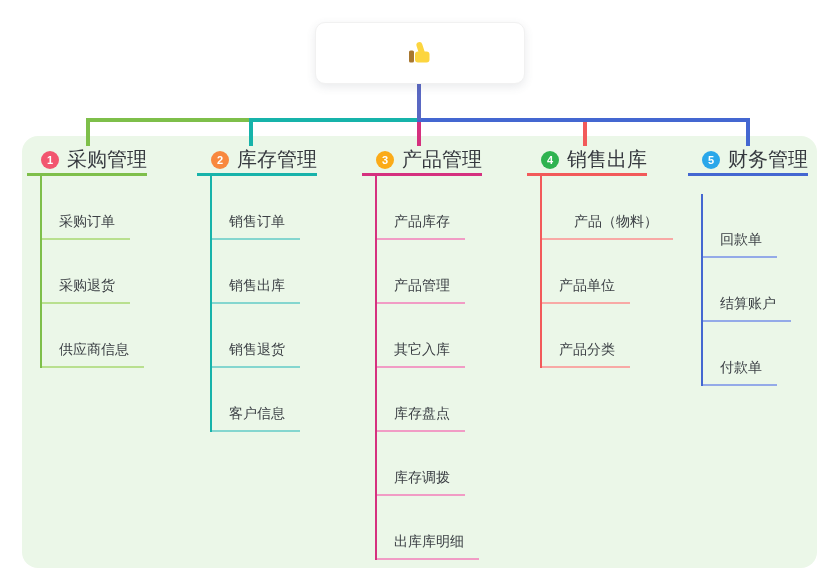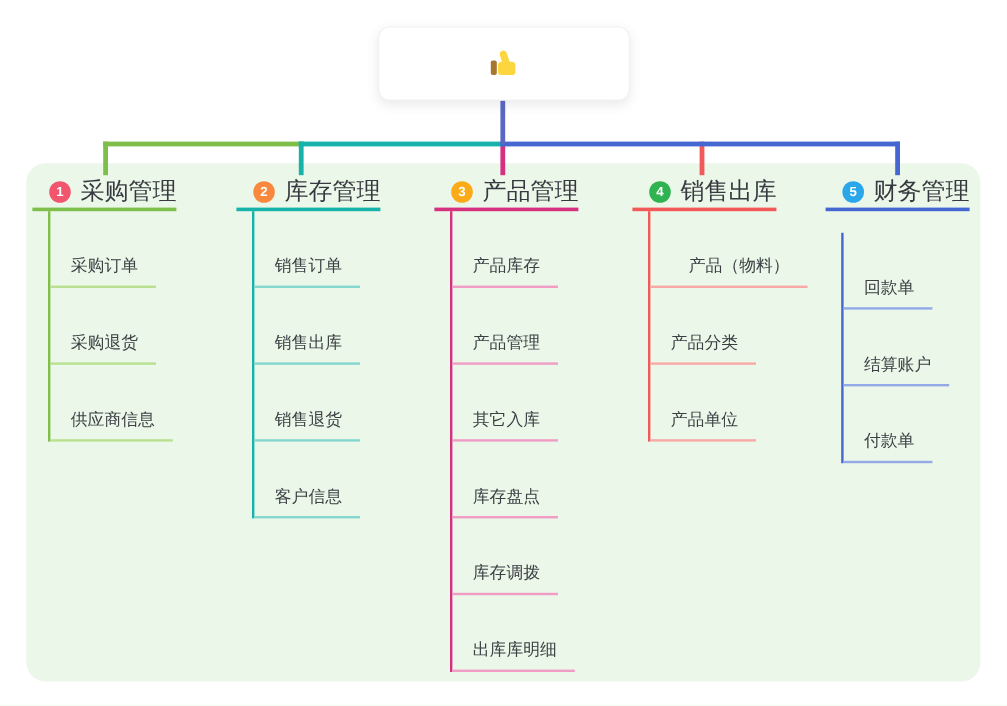--- a/index.html
+++ b/index.html
@@ -105,22 +105,22 @@
   </div>
 </div>
 
 <div class="branch" style="left:527px">
   <div class="branch-header" style="border-bottom-color: rgb(242, 90, 90);">
     <span class="badge" style="background-color: rgb(47, 179, 80);">4</span>
     <span class="branch-label">销售出库</span>
   </div>
   <div class="children" style="border-left-color: rgb(242, 90, 90);">
     <div class="child" style="border-bottom-color: rgb(248, 169, 165); padding-left: 32px;">产品（物料）</div>
+    <div class="child" style="border-bottom-color: rgb(248, 169, 165);">产品单位</div>
     <div class="child" style="border-bottom-color: rgb(248, 169, 165);">产品分类</div>
-    <div class="child" style="border-bottom-color: rgb(248, 169, 165);">产品单位</div>
   </div>
 </div>
 
 <div class="branch" style="left:688px">
   <div class="branch-header" style="border-bottom-color: rgb(68, 103, 209);">
     <span class="badge" style="background-color: rgb(42, 167, 234);">5</span>
     <span class="branch-label">财务管理</span>
   </div>
   <div class="children" style="border-left-color: rgb(68, 103, 209);">
     <div class="child" style="border-bottom-color: rgb(148, 170, 232); margin-top: 18px;">回款单</div>

